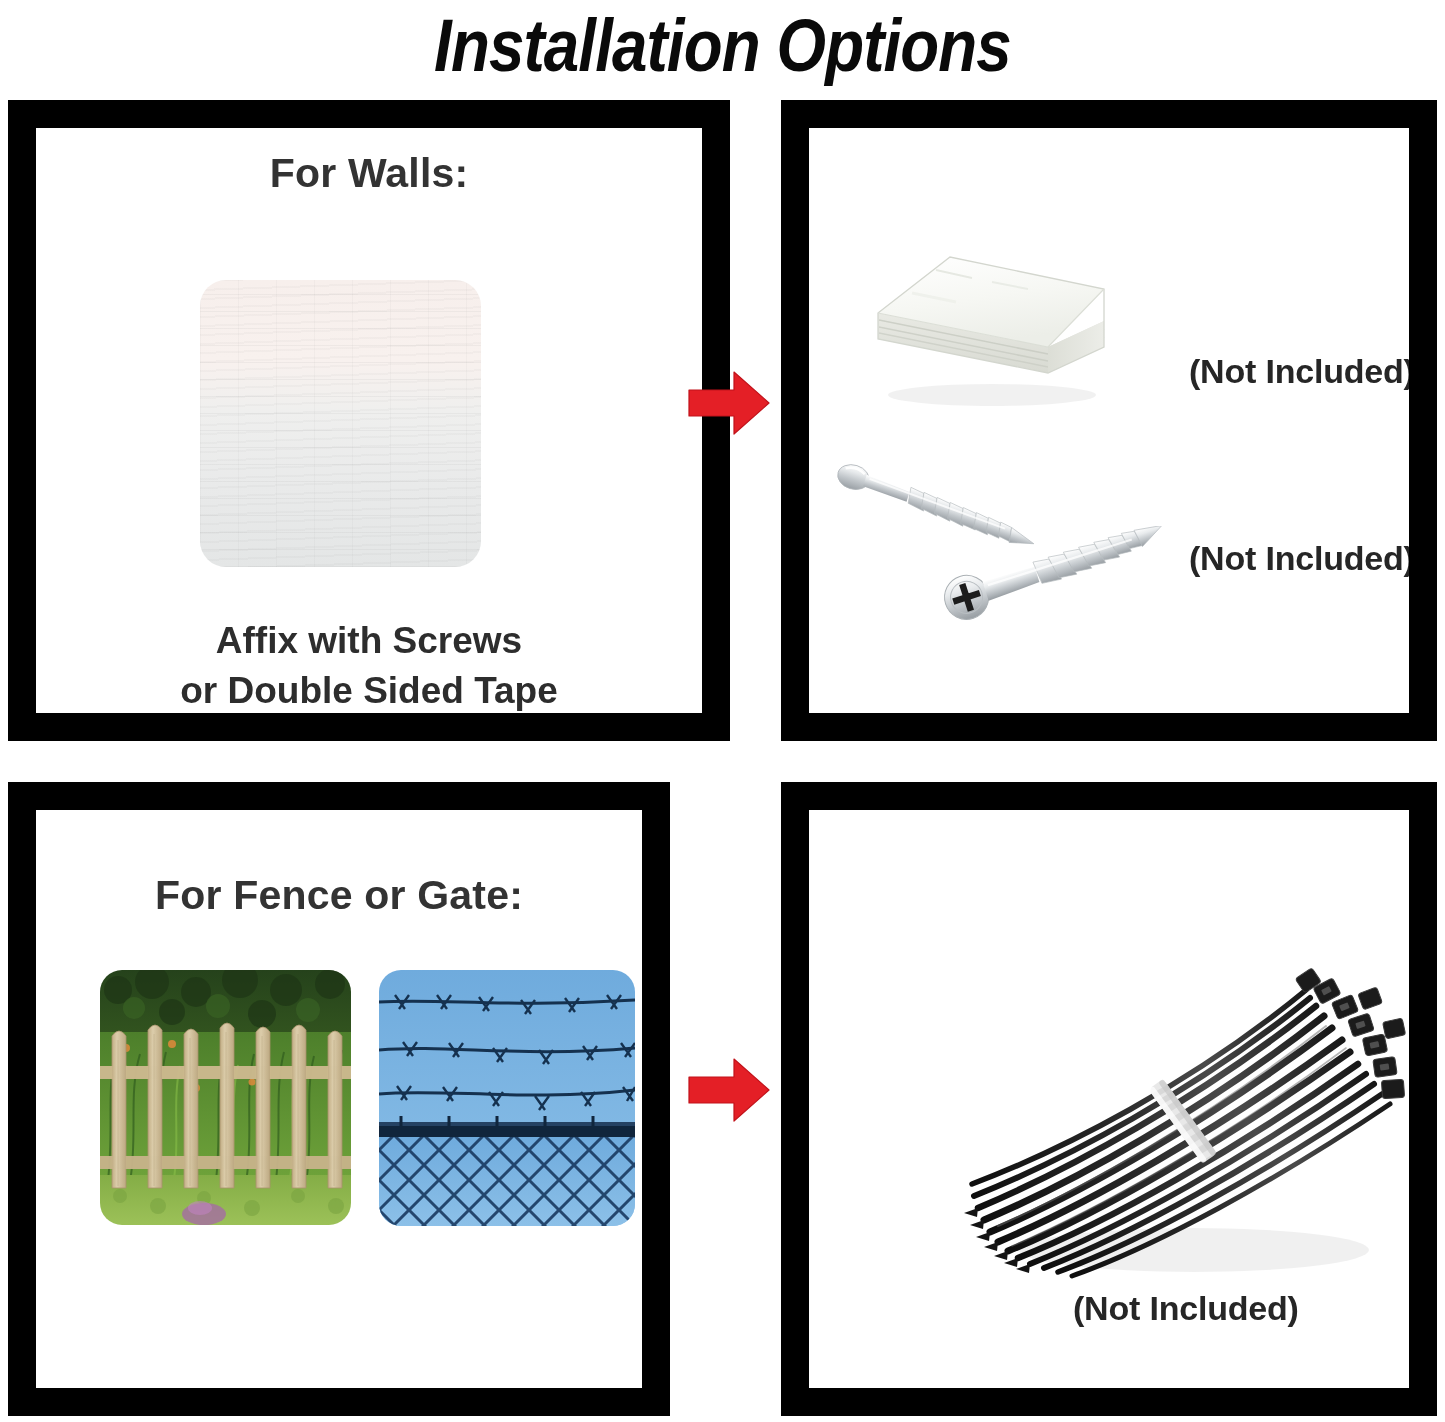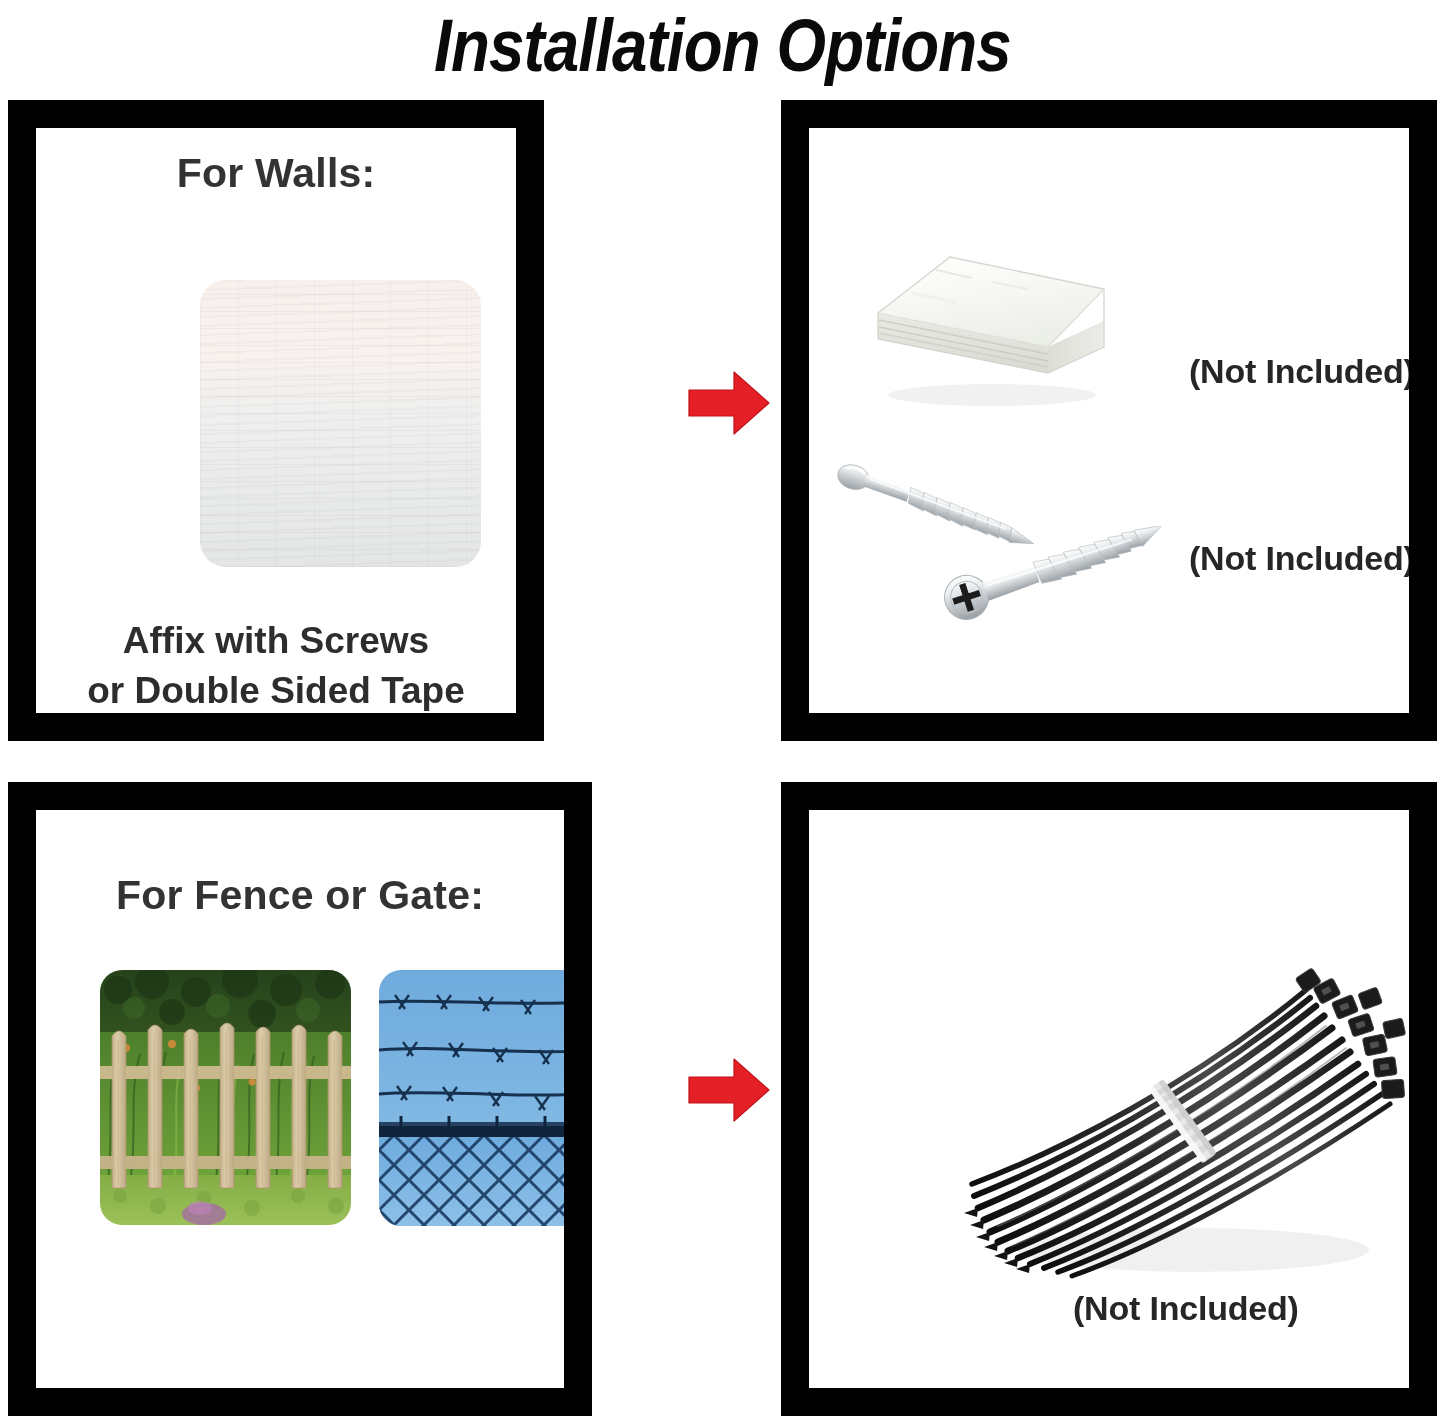--- a/index.html
+++ b/index.html
@@ -44,23 +44,23 @@
     border: 28px solid #000000;
   }
   .panel-inner {
     position: relative;
     width: 100%;
     height: 100%;
     background: #ffffff;
     overflow: hidden;
   }
 
-  #panel-walls        { left: 8px;   top: 100px;  width: 536px; height: 641px; }
+  #panel-walls        { left: 8px;   top: 100px;  width: 722px; height: 641px; }
   #panel-wall-hw      { left: 781px; top: 100px;  width: 656px; height: 641px; }
-  #panel-fence        { left: 8px;   top: 782px;  width: 584px; height: 634px; }
+  #panel-fence        { left: 8px;   top: 782px;  width: 662px; height: 634px; }
   #panel-fence-hw     { left: 781px; top: 782px;  width: 656px; height: 634px; }
 
   
   .panel-heading {
     position: absolute;
     width: 100%;
     text-align: center;
     font-size: 41px;
     font-weight: bold;
     color: #333333;

